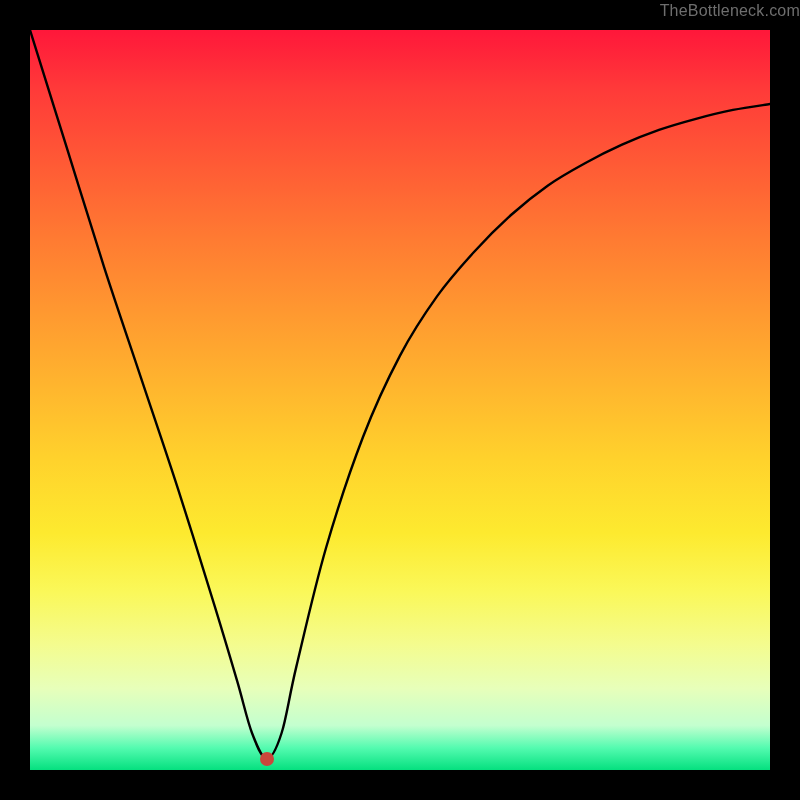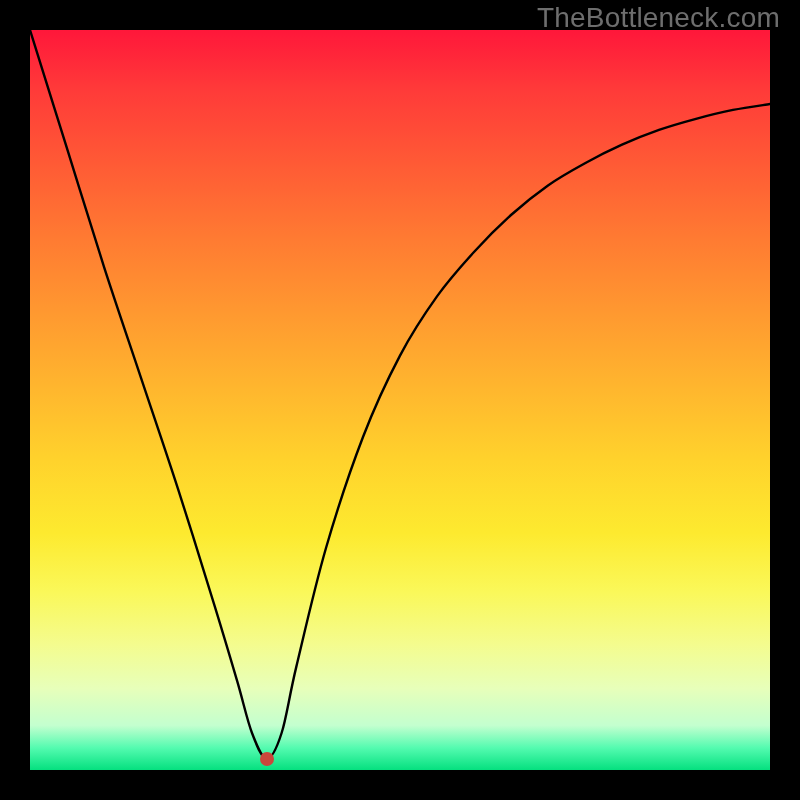--- a/index.html
+++ b/index.html
@@ -13,23 +13,23 @@
   }
   .frame {
     position: relative;
     width: 800px;
     height: 800px;
     background: #000;
   }
   .watermark {
     position: absolute;
     top: 2px;
-    right: 20px;
+    right: 0;
     color: #6e6e6e;
-    font-size: 28px;
+    font-size: 16px;
     font-weight: 500;
     letter-spacing: 0.2px;
     user-select: none;
     pointer-events: none;
   }
   .plot-area {
     position: absolute;
     left: 30px;
     top: 30px;
     width: 740px;

